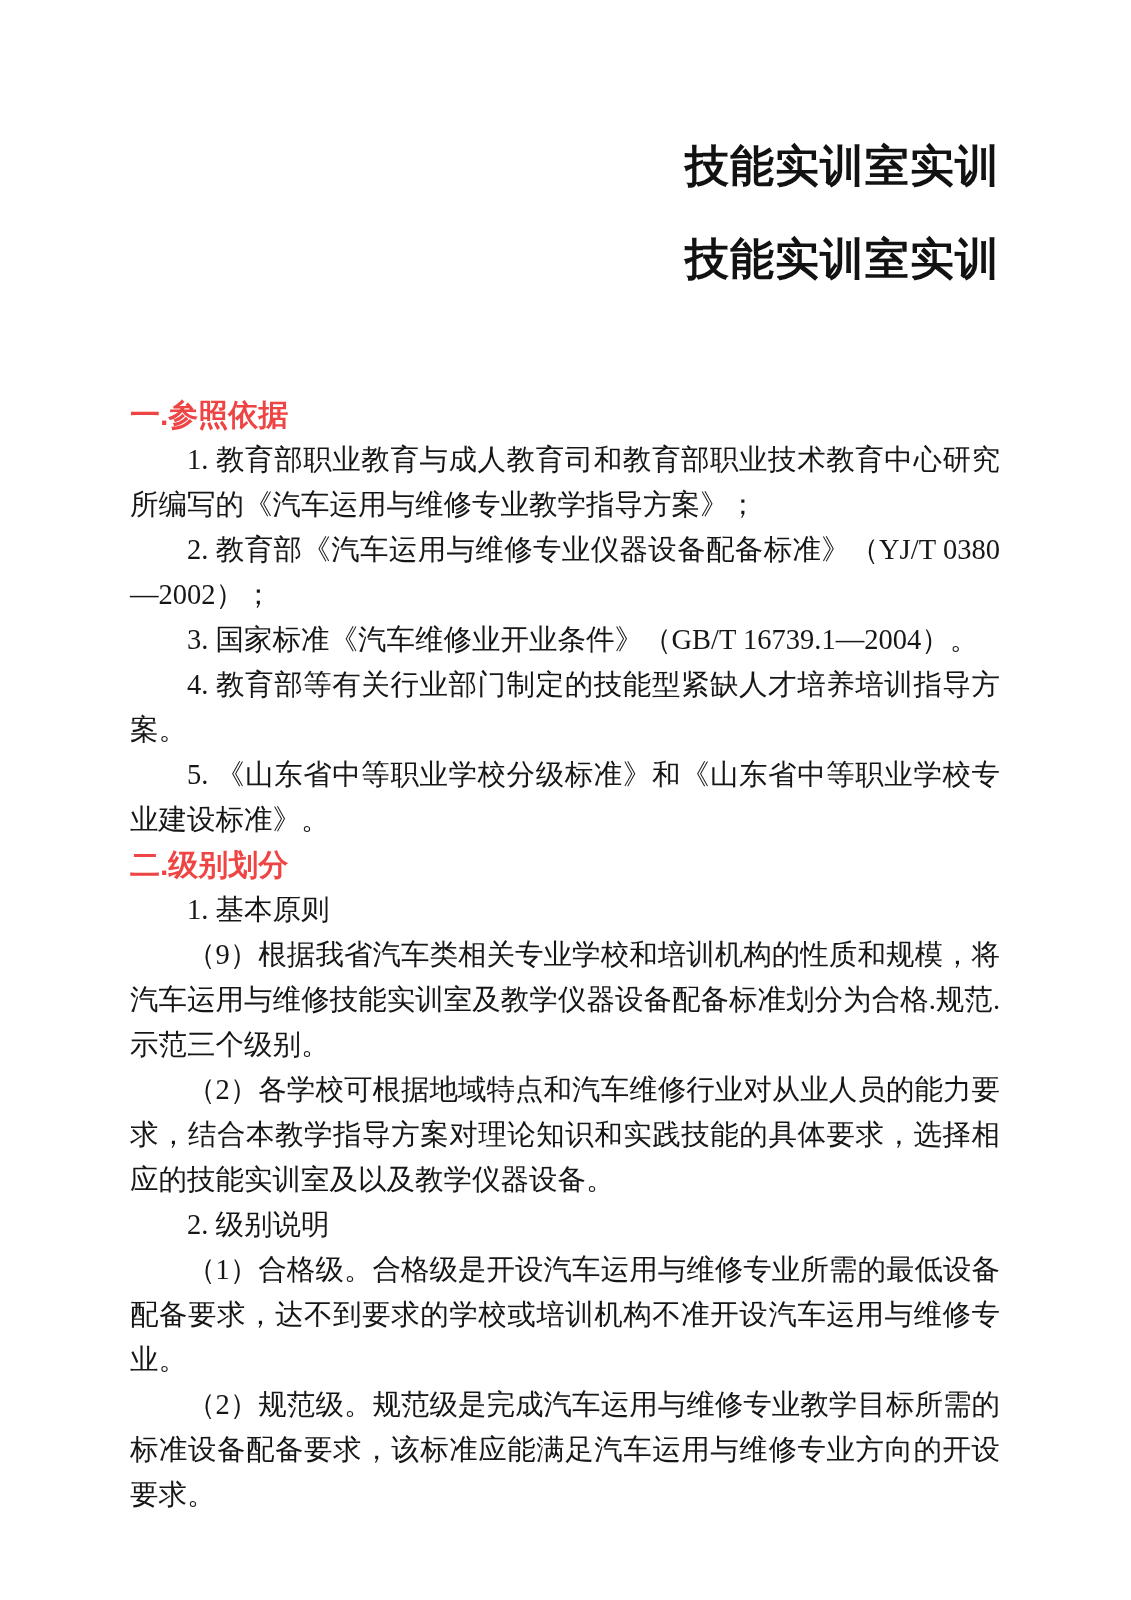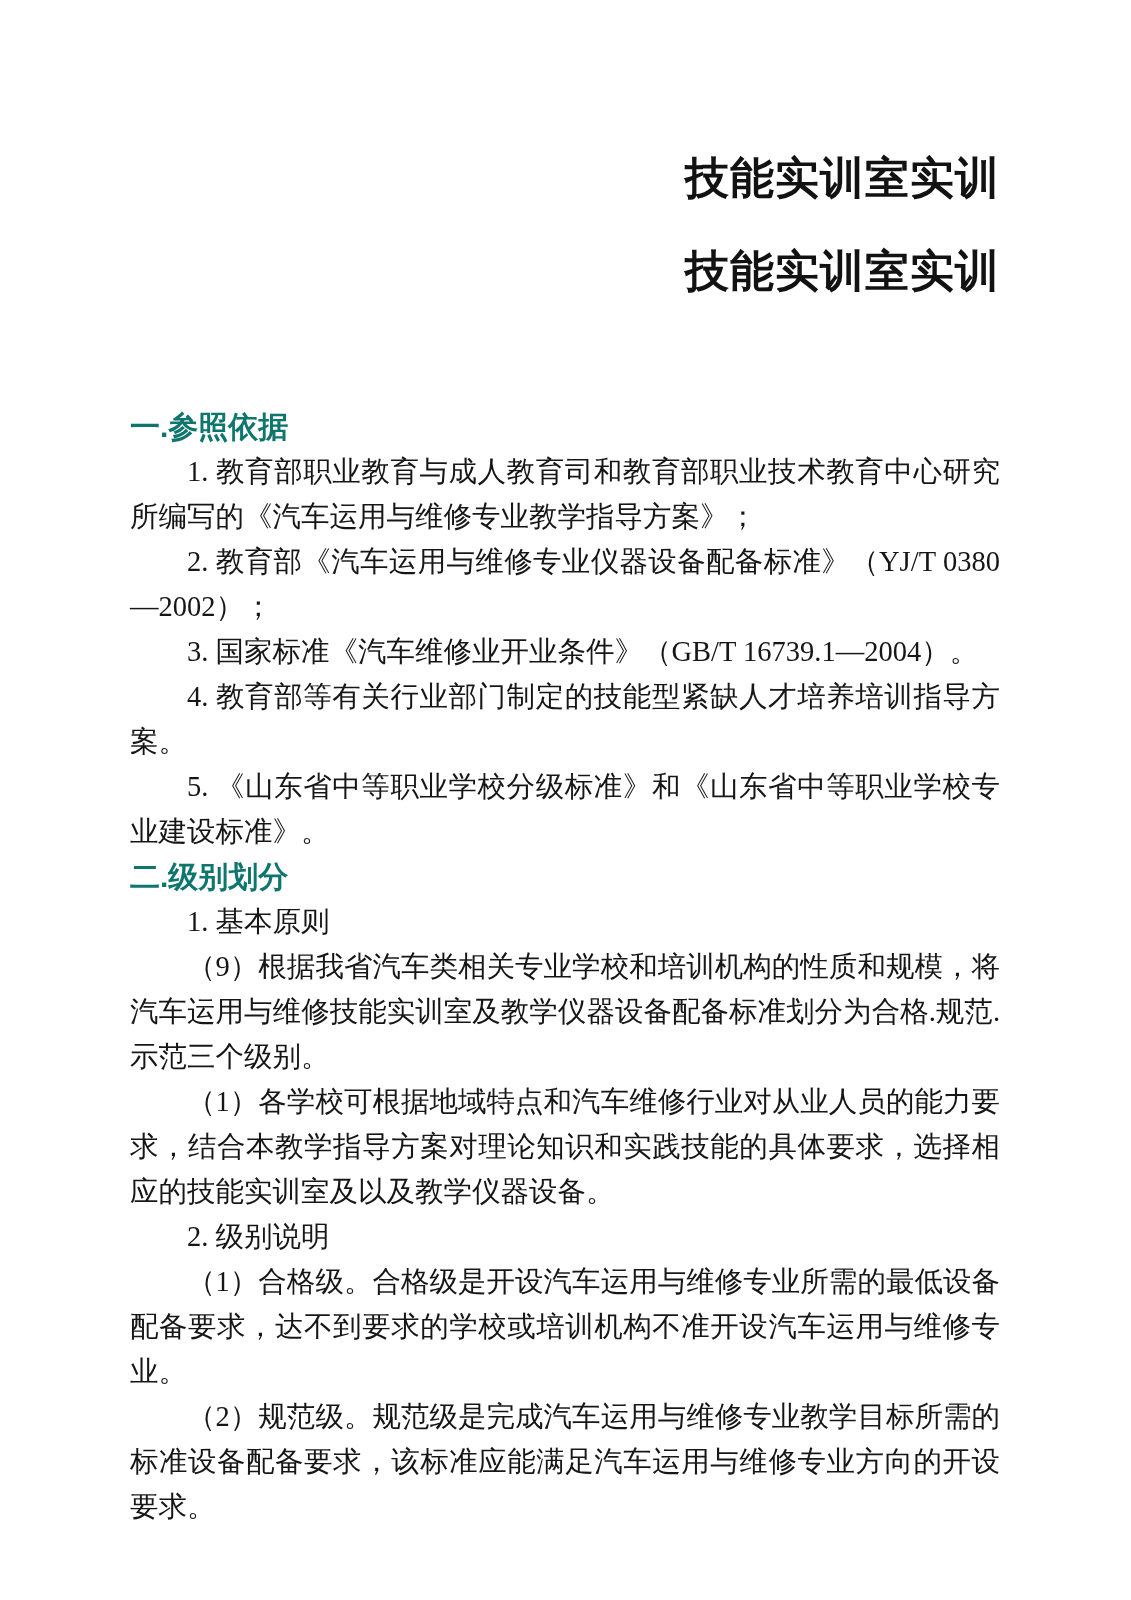--- a/index.html
+++ b/index.html
@@ -6,21 +6,21 @@
     margin: 0;
     padding: 0;
     background: #ffffff;
   }
   .page {
     position: relative;
     width: 1131px;
     height: 1600px;
     background: #ffffff;
     box-sizing: border-box;
-    padding: 12px 131px 0 130px;
+    padding: 0 131px 0 130px;
     color: #121212;
     font-family: "Liberation Serif", "DejaVu Serif", serif;
     overflow: hidden;
   }
   .title-block {
     margin-top: 145px;
     text-align: right;
     font-weight: bold;
   }
   .title-line {
@@ -33,21 +33,21 @@
   }
   .content {
     margin-top: 110px;
   }
   .sec-heading {
     margin: 0;
     font-size: 30px;
     font-weight: bold;
     line-height: 45px;
     font-family: "Liberation Sans", "DejaVu Sans", sans-serif;
-    color: #0f766e;
+    color: #ef4444;
   }
   .body-par {
     margin: 0;
     font-size: 28.5px;
     line-height: 45px;
     text-align: justify;
     text-indent: 2em;
     color: #161616;
   }
 </style>
@@ -68,20 +68,20 @@
     <p class="body-par">1.  教育部职业教育与成人教育司和教育部职业技术教育中心研究所编写的《汽车运用与维修专业教学指导方案》；</p>
     <p class="body-par">2.  教育部《汽车运用与维修专业仪器设备配备标准》（YJ/T 0380—2002）；</p>
     <p class="body-par">3.  国家标准《汽车维修业开业条件》（GB/T 16739.1—2004）。</p>
     <p class="body-par">4.  教育部等有关行业部门制定的技能型紧缺人才培养培训指导方案。</p>
     <p class="body-par">5.  《山东省中等职业学校分级标准》和《山东省中等职业学校专业建设标准》。</p>
 
     <h2 class="sec-heading">二.级别划分</h2>
 
     <p class="body-par">1.  基本原则</p>
     <p class="body-par">（9）根据我省汽车类相关专业学校和培训机构的性质和规模，将汽车运用与维修技能实训室及教学仪器设备配备标准划分为合格.规范.示范三个级别。</p>
-    <p class="body-par">（1）各学校可根据地域特点和汽车维修行业对从业人员的能力要求，结合本教学指导方案对理论知识和实践技能的具体要求，选择相应的技能实训室及以及教学仪器设备。</p>
+    <p class="body-par">（2）各学校可根据地域特点和汽车维修行业对从业人员的能力要求，结合本教学指导方案对理论知识和实践技能的具体要求，选择相应的技能实训室及以及教学仪器设备。</p>
     <p class="body-par">2.  级别说明</p>
     <p class="body-par">（1）合格级。合格级是开设汽车运用与维修专业所需的最低设备配备要求，达不到要求的学校或培训机构不准开设汽车运用与维修专业。</p>
     <p class="body-par">（2）规范级。规范级是完成汽车运用与维修专业教学目标所需的标准设备配备要求，该标准应能满足汽车运用与维修专业方向的开设要求。</p>
 
   </div>
 
 </div>
 
 </body></html>

